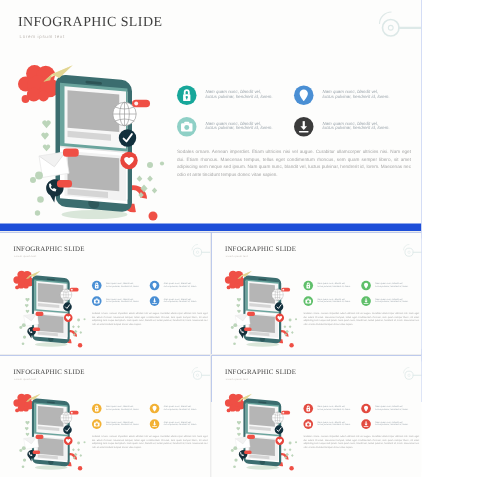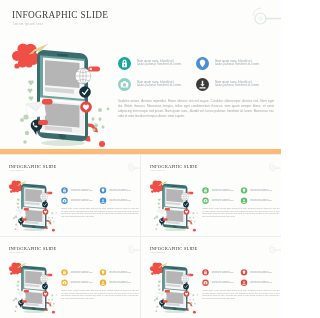--- a/index.html
+++ b/index.html
@@ -1,17 +1,17 @@
 <!DOCTYPE html>
 <html><head>
 <meta charset="utf-8">
 <style>
   html,body{margin:0;padding:0;width:281px;height:318px;overflow:hidden;background:#ffffff;}
   body{font-family:"Liberation Sans",sans-serif;-webkit-font-smoothing:antialiased;}
-  .page{position:relative;width:281px;height:268px;background:#fdba74;}
+  .page{position:relative;width:281px;height:268px;background:#1d4ed8;}
 
   
   .hero,.heroclone{position:absolute;left:0;top:0;width:281px;height:149px;background:#fdfdfc;overflow:hidden;}
   .hero-title{position:absolute;left:12px;top:10px;font-family:"Liberation Serif",serif;
               font-size:9.3px;letter-spacing:0.3px;color:#3f3f3f;white-space:nowrap;}
   .hero-sub{position:absolute;left:13px;top:21.5px;font-size:3.0px;letter-spacing:0.45px;color:#bdb7b2;white-space:nowrap;}
   .hero-deco{position:absolute;right:0px;top:6px;}
 
   .hero-art{position:absolute;left:8px;top:36px;}
   .hero-items{position:absolute;left:118px;top:57px;width:158px;height:38px;}

